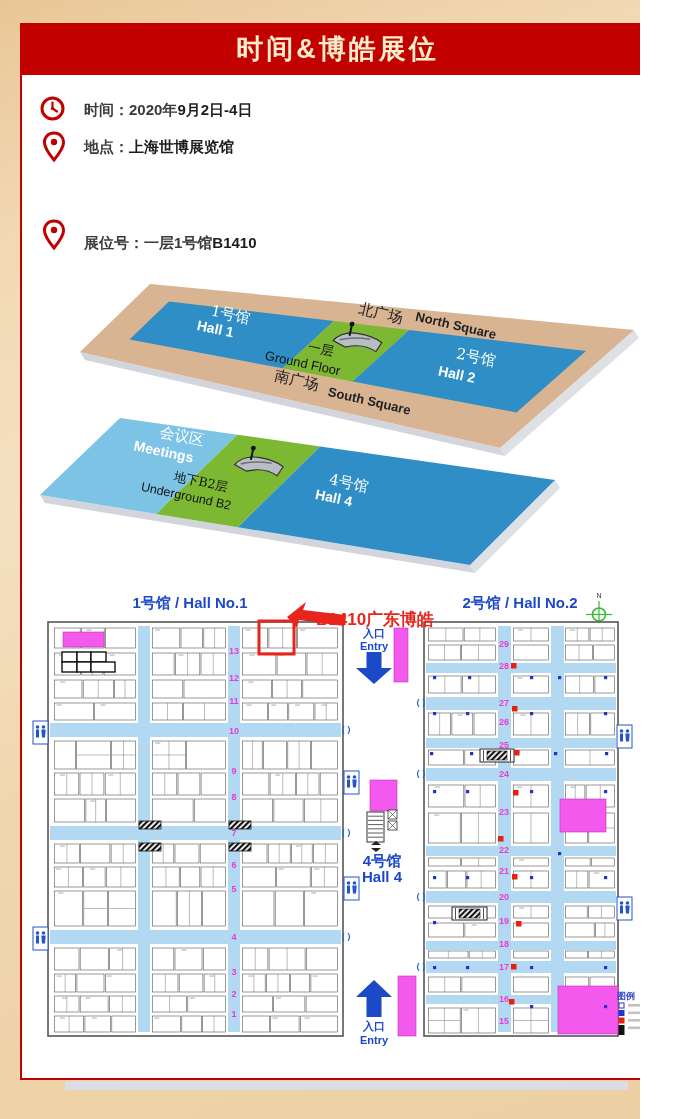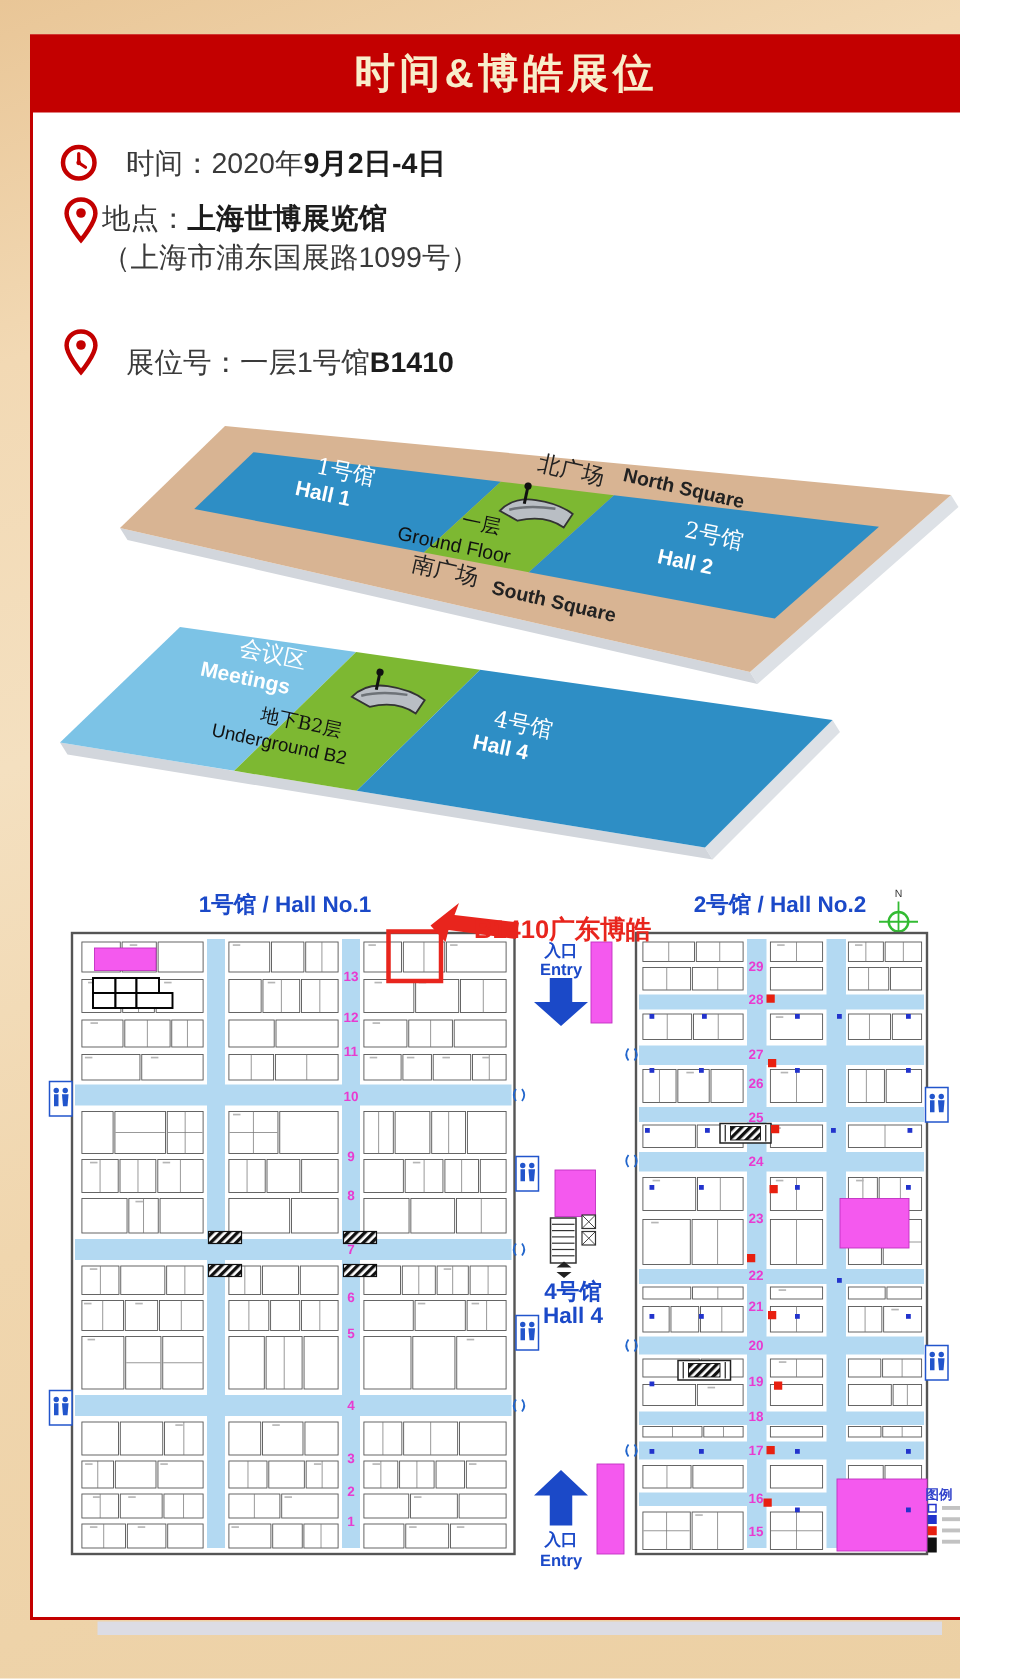--- a/index.html
+++ b/index.html
@@ -5,21 +5,21 @@
   html,body{margin:0;padding:0;}
   .page{position:relative;width:640px;height:1119px;overflow:hidden;
     font-family:"Liberation Sans",sans-serif;
     background:linear-gradient(160deg,#e9c697 0%,#f2d9b4 18%,#f4e0c0 38%,#f0d6ae 62%,#ecd0a4 100%);}
   .card{position:absolute;left:20px;top:23px;width:635px;height:1057px;
     background:#ffffff;border:2px solid #c30000;box-sizing:border-box;}
   .card-shadow{position:absolute;left:65px;top:1081px;width:563px;height:9px;background:#dcdce4;}
   .banner{position:absolute;left:20px;top:23px;width:635px;height:52px;background:#c30000;
     display:flex;align-items:center;justify-content:center;z-index:3;}
   .banner h1{margin:0;font-size:27px;font-weight:800;letter-spacing:3px;color:#f8eecb;}
-  .info-row{position:absolute;z-index:3;color:#3a3a3a;font-size:19px;line-height:26px;}
+  .info-row{position:absolute;z-index:3;color:#3a3a3a;font-size:15px;line-height:26px;font-weight:bold;}
   .info-row b{color:#1c1c1c;}
   .icon-box{position:absolute;z-index:3;}
   svg.gfx{position:absolute;left:0;top:0;z-index:2;}
   text{font-family:"Liberation Sans",sans-serif;}
   .cnserif{font-family:"DejaVu Serif",serif;}
 </style>
 </head>
 <body>
 
 <div class="page">
@@ -41,23 +41,22 @@
   <div class="info-row" style="left:84px;top:97px;">
     <span>时间：</span><span>2020年</span><b>9月2日-4日</b>
   </div>
 
   <div class="icon-box" style="left:42px;top:131px;">
     <svg width="24" height="32" viewBox="0 0 24 32">
       <path d="M12 2 C6.2 2 2.4 6.3 2.4 11.3 C2.4 17.5 12 29 12 29 C12 29 21.6 17.5 21.6 11.3 C21.6 6.3 17.8 2 12 2 Z" fill="none" stroke="#c30000" stroke-width="3"></path>
       <circle cx="12" cy="11" r="3.2" fill="#c30000"></circle>
     </svg>
   </div>
-  <div class="info-row" style="left:68px;top:134px;">
+  <div class="info-row" style="left:84px;top:134px;">
     <span>地点：</span><b>上海世博展览馆</b><br>
-    <span>（上海市浦东国展路1099号）</span>
   </div>
 
   <div class="icon-box" style="left:42px;top:219px;">
     <svg width="24" height="32" viewBox="0 0 24 32">
       <path d="M12 2 C6.2 2 2.4 6.3 2.4 11.3 C2.4 17.5 12 29 12 29 C12 29 21.6 17.5 21.6 11.3 C21.6 6.3 17.8 2 12 2 Z" fill="none" stroke="#c30000" stroke-width="3"></path>
       <circle cx="12" cy="11" r="3.2" fill="#c30000"></circle>
     </svg>
   </div>
   <div class="info-row" style="left:84px;top:230px;">
     <span>展位号：</span><span>一层1号馆</span><b>B1410</b>

